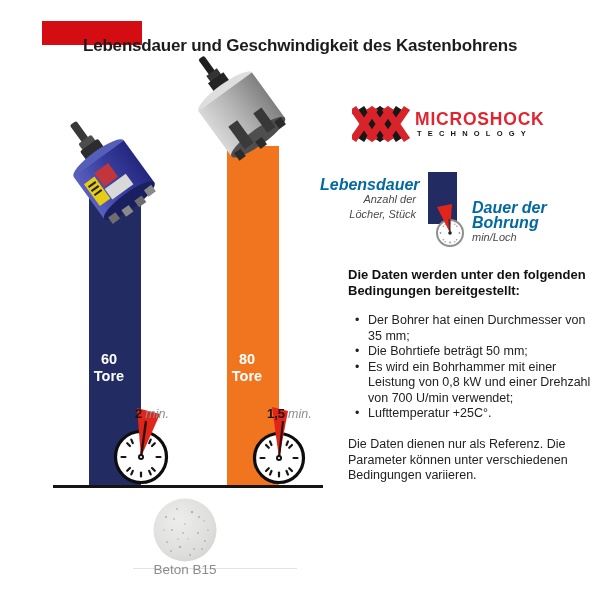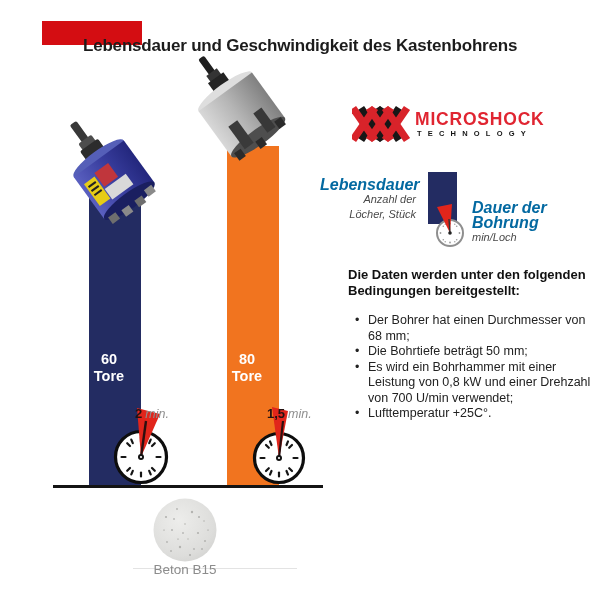--- a/index.html
+++ b/index.html
@@ -271,19 +271,20 @@
     <div class="leg-title">Dauer der</div>
     <div class="leg-title">Bohrung</div>
     <div class="leg-sub">min/Loch</div>
   </div>
 
   <div class="cond-head">
     <div>Die Daten werden unter den folgenden</div>
     <div>Bedingungen bereitgestellt:</div>
   </div>
   <ul class="cond-list">
-    <li>Der Bohrer hat einen Durchmesser von 68 mm;</li>
+    <li>Der Bohrer hat einen Durchmesser von 35 mm;</li>
     <li>Die Bohrtiefe beträgt 50 mm;</li>
     <li>Es wird ein Bohrhammer mit einer Leistung von 0,8 kW und einer Drehzahl von 700 U/min verwendet;</li>
     <li>Lufttemperatur +25C°.</li>
   </ul>
+  <div class="cond-foot">Die Daten dienen nur als Referenz. Die Parameter können unter verschiedenen Bedingungen variieren.</div>
 
 </div>
 
 </body></html>

